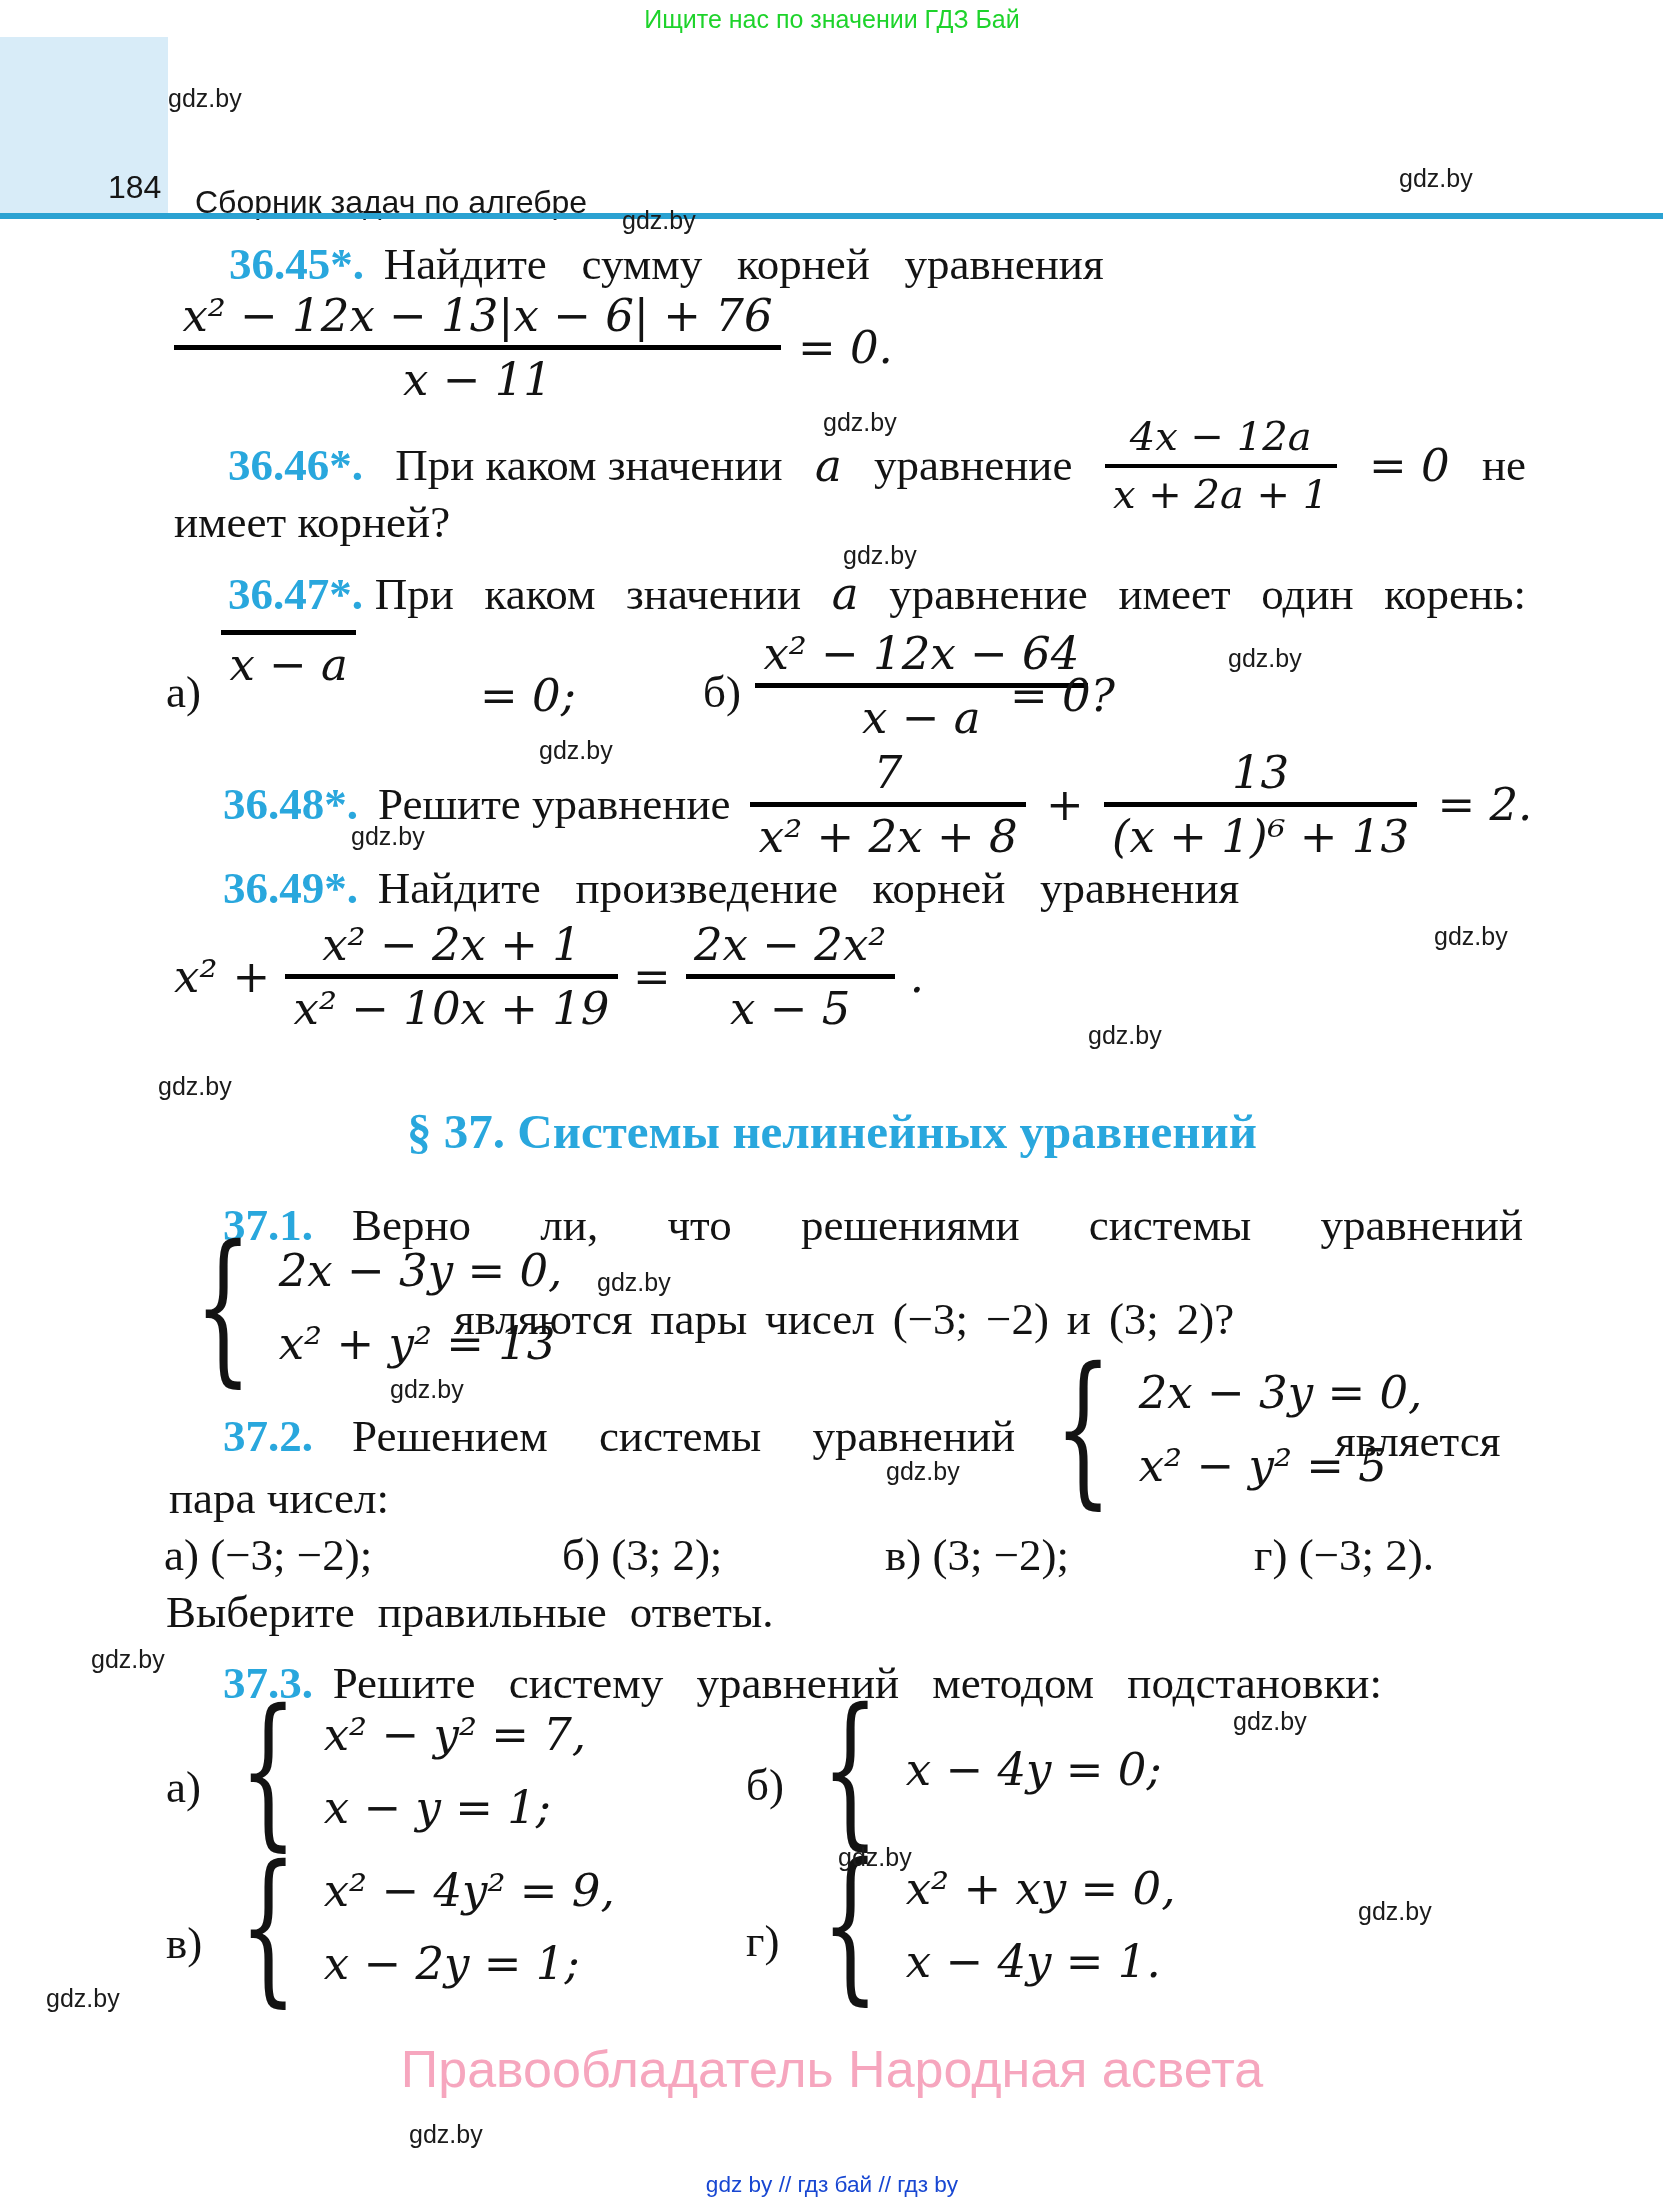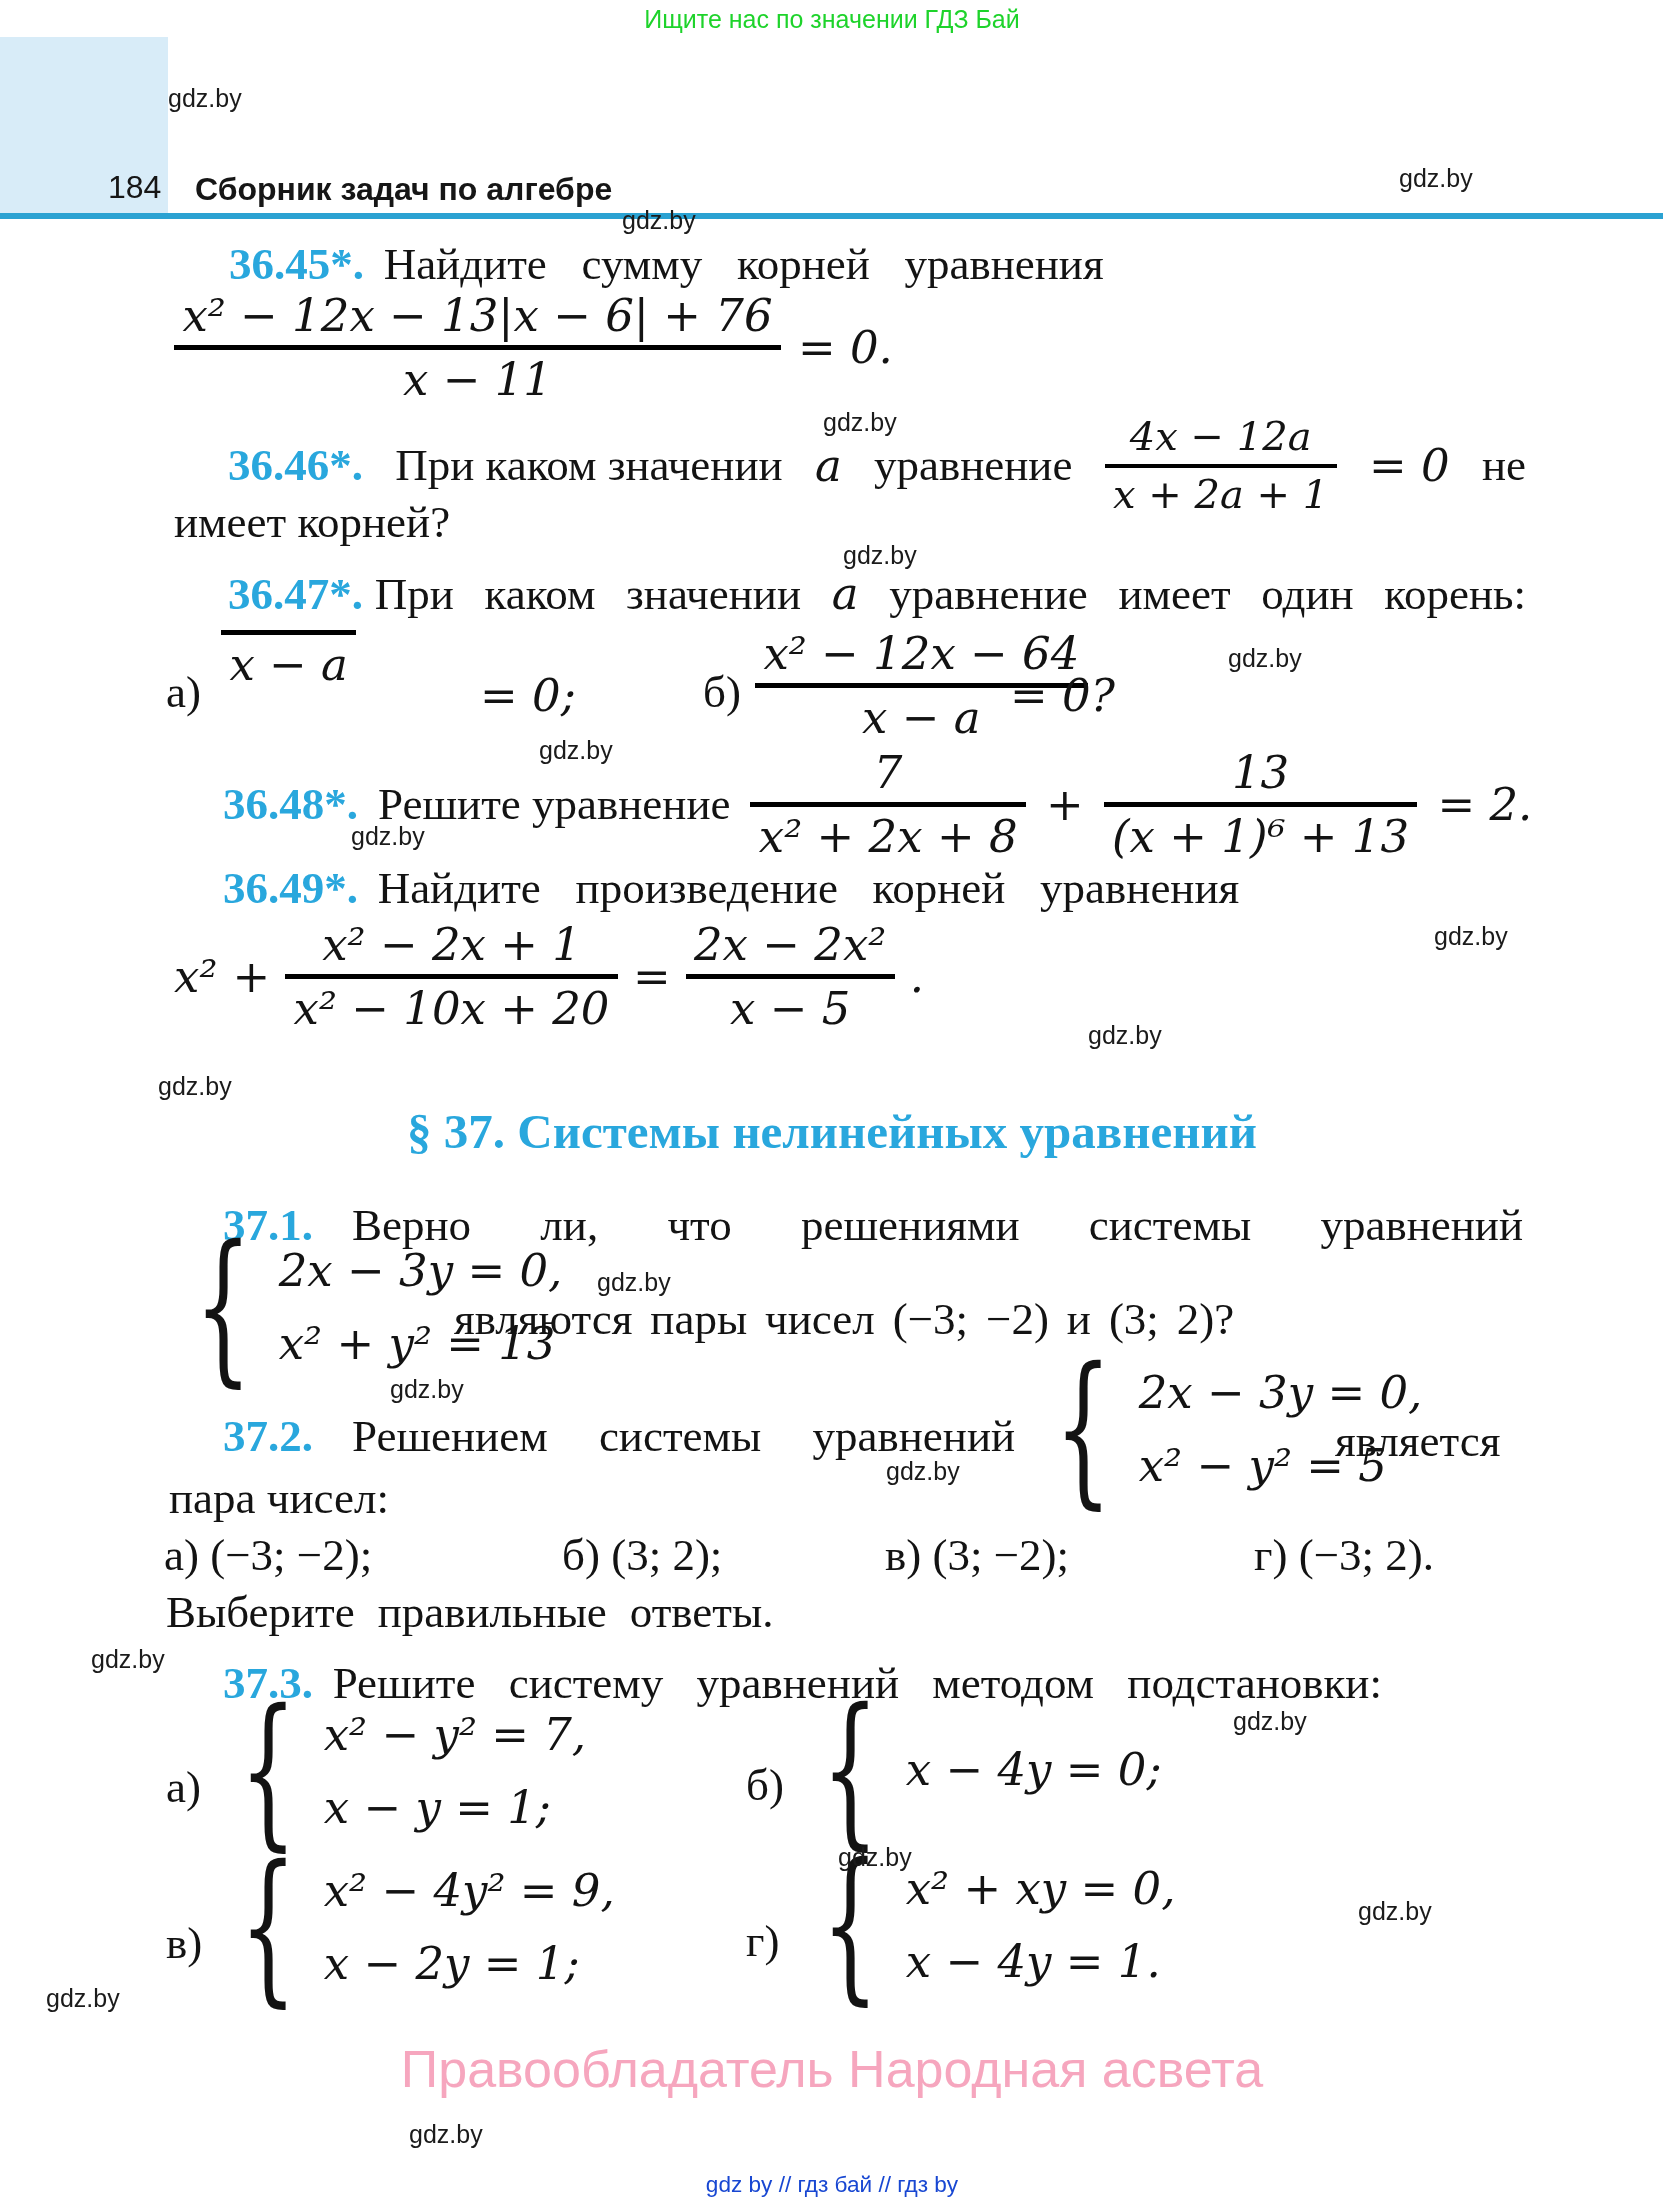--- a/index.html
+++ b/index.html
@@ -36,21 +36,21 @@
   .footer-links{left:0;right:0;top:2172px;text-align:center;
     font-family:"Liberation Sans",sans-serif;font-size:22.6px;color:#1847D2;}
 </style>
 </head>
 <body>
 
 <div class="abs top-hint">Ищите нас по значении ГДЗ Бай</div>
 
 <div class="abs corner-box"></div>
 <div class="abs page-head" style="left:84px;top:169px;margin-left:24px;">184</div>
-<div class="abs page-head" style="left:195px;top:171px;font-weight:bold;">Сборник задач по алгебре</div>
+<div class="abs page-head" style="left:195px;top:184px;">Сборник задач по алгебре</div>
 <div class="abs rule"></div>
 
 <div class="abs t" style="left:229px;top:238px;">
   <span class="num">36.45*.</span>
   <span style="word-spacing:23.5px;margin-left:8.4px;">Найдите сумму корней уравнения</span>
 </div>
 <div class="abs t row" style="left:174px;top:289px;gap:17px;">
   <span class="frac m">
     <span class="fr">x² − 12x − 13|x − 6| + 76</span>
     <span class="bar"></span>
@@ -112,21 +112,21 @@
 <div class="abs t" style="left:223px;top:862px;">
   <span class="num">36.49*.</span>
   <span style="word-spacing:23.5px;margin-left:8.4px;">Найдите произведение корней уравнения</span>
 </div>
 <div class="abs t row" style="left:174px;top:918px;gap:15px;">
   <span class="m">x²</span>
   <span class="m">+</span>
   <span class="frac m">
     <span class="fr">x² − 2x + 1</span>
     <span class="bar"></span>
-    <span class="fr">x² − 10x + 20</span>
+    <span class="fr">x² − 10x + 19</span>
   </span>
   <span class="m">=</span>
   <span class="frac m">
     <span class="fr">2x − 2x²</span>
     <span class="bar"></span>
     <span class="fr">x − 5</span>
   </span>
   <span class="m">.</span>
 </div>
 

